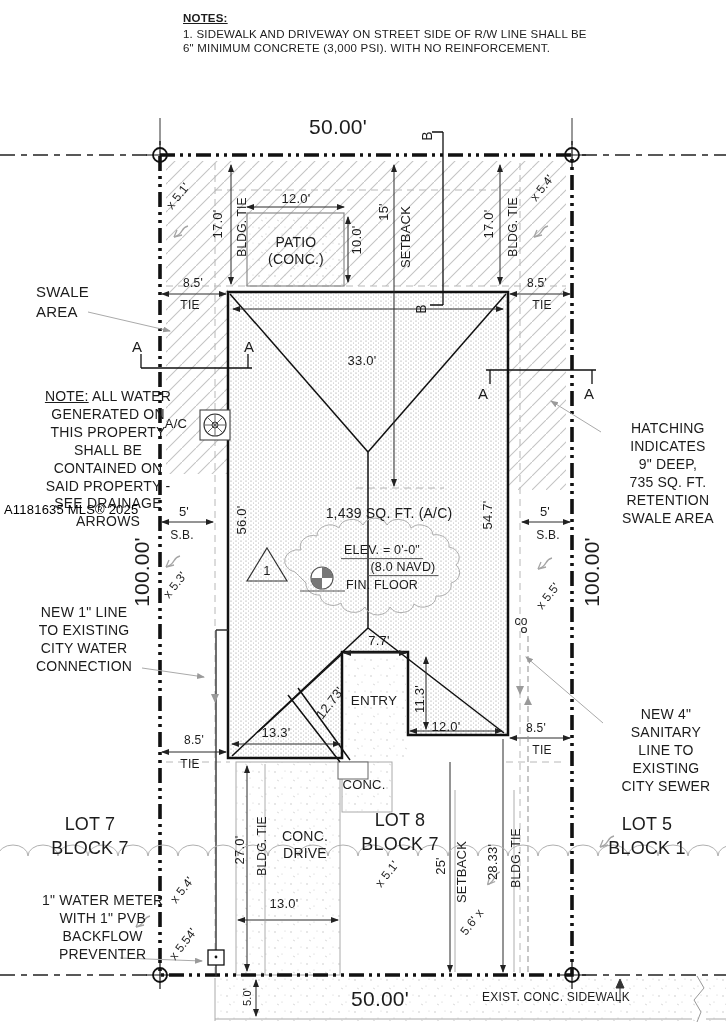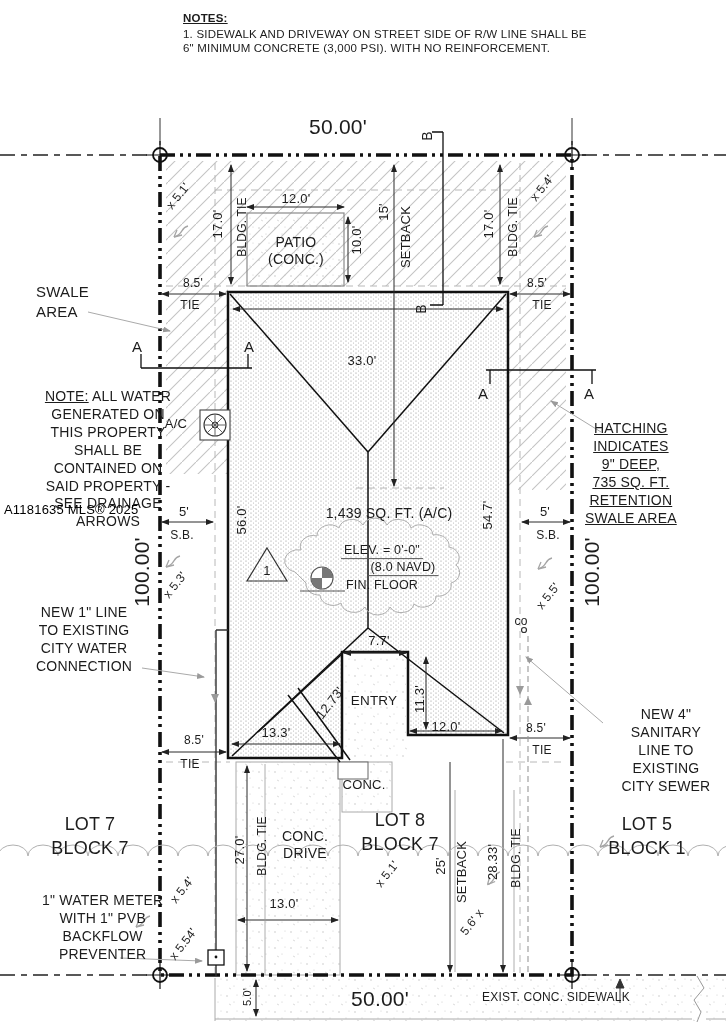--- a/index.html
+++ b/index.html
@@ -263,21 +263,21 @@
 <div class="lbl tl note" style="left:36px;top:604px;">NEW 1" LINE
 TO EXISTING
 CITY WATER
 CONNECTION</div>
 <div class="lbl tl note" style="left:42px;top:892px;">1" WATER METER
 WITH 1" PVB
 BACKFLOW
 PREVENTER</div>
 <div class="lbl tl wm" style="left:4px;top:502px;font-size:13px;">A1181635 MLS® 2025</div>
 
-<div class="lbl tl note" style="left:585px;top:420px;text-decoration:underline;">HATCHING
+<div class="lbl tl note" style="left:622px;top:420px;">HATCHING
 INDICATES
 9" DEEP,
 735 SQ. FT.
 RETENTION
 SWALE AREA</div>
 <div class="lbl tl note" style="left:606px;top:706px;">NEW 4" SANITARY
 LINE TO EXISTING
 CITY SEWER</div>
 <div class="lbl sm" style="left:521px;top:621px;">co</div>
 

